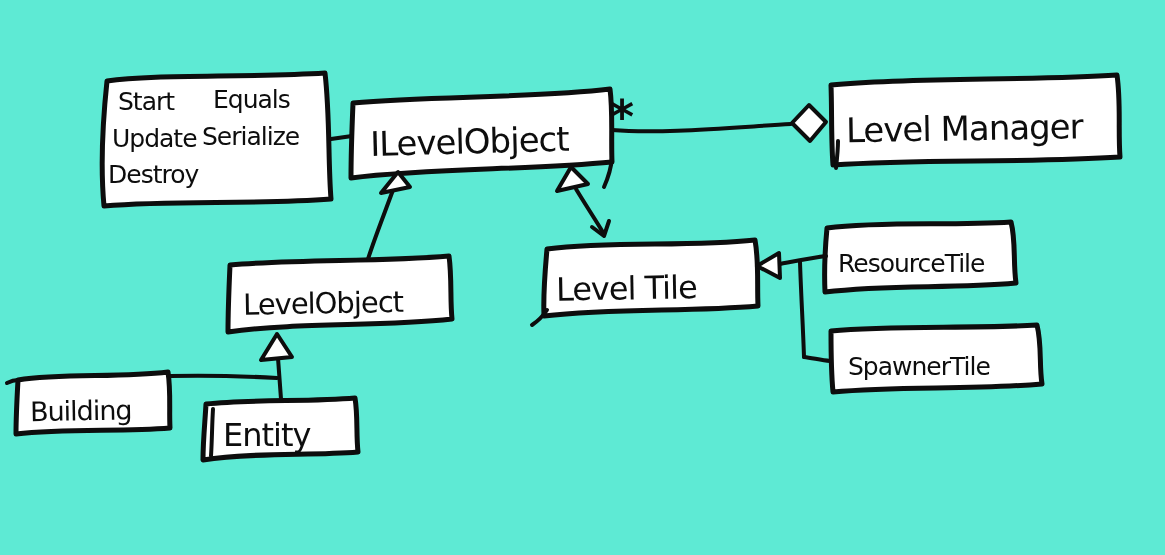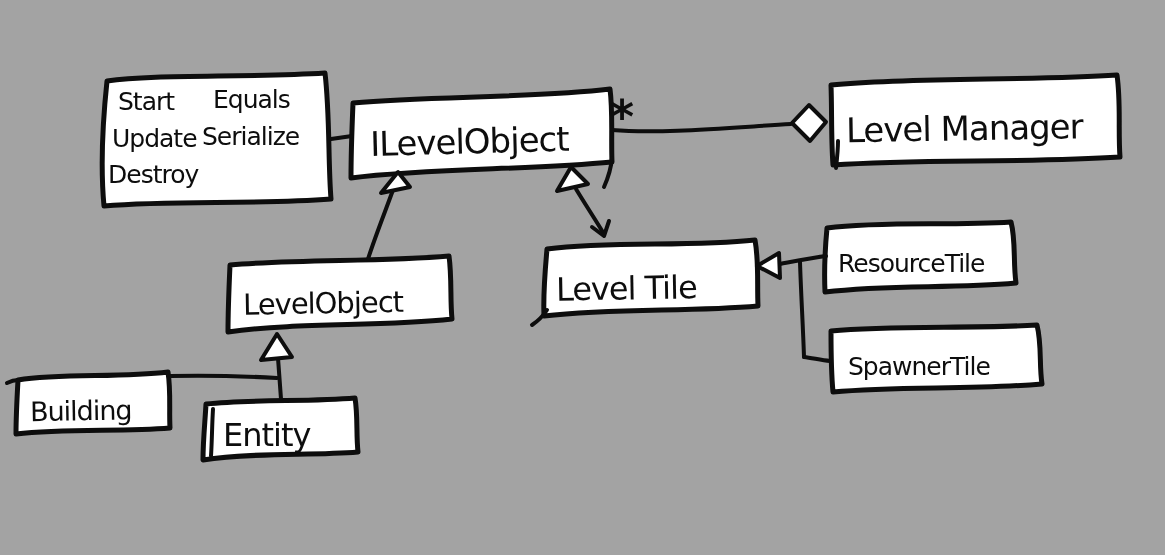--- a/index.html
+++ b/index.html
@@ -1,19 +1,19 @@
 <!DOCTYPE html>
 <html><head>
 <meta charset="utf-8">
 <style>
   html,body{margin:0;padding:0;background:#ffffff;}
   .stage{
     position:relative;
     width:1165px;height:555px;
-    background:#a3a3a3;
+    background:#5eead4;
     overflow:hidden;
     font-family:"DejaVu Sans", sans-serif;
     text-align:center;
   }
   svg{display:block;}
   .ink{
     fill:none;
     stroke:#0d0d0d;
     stroke-width:5;
     stroke-linecap:round;

